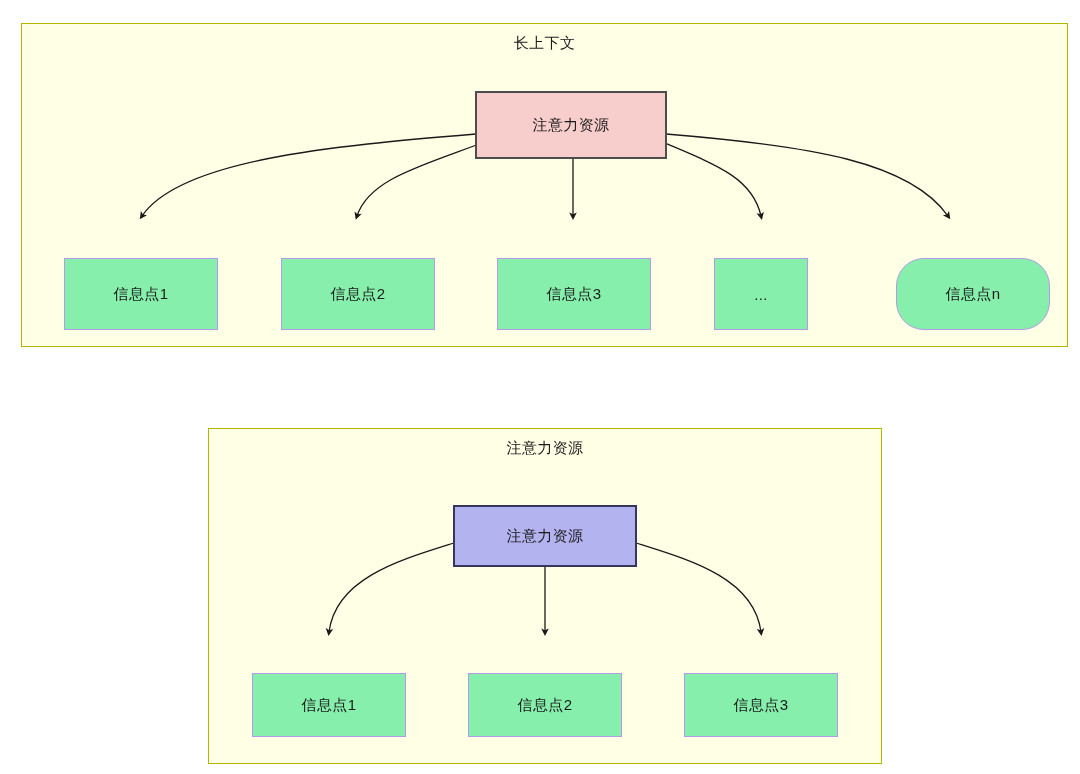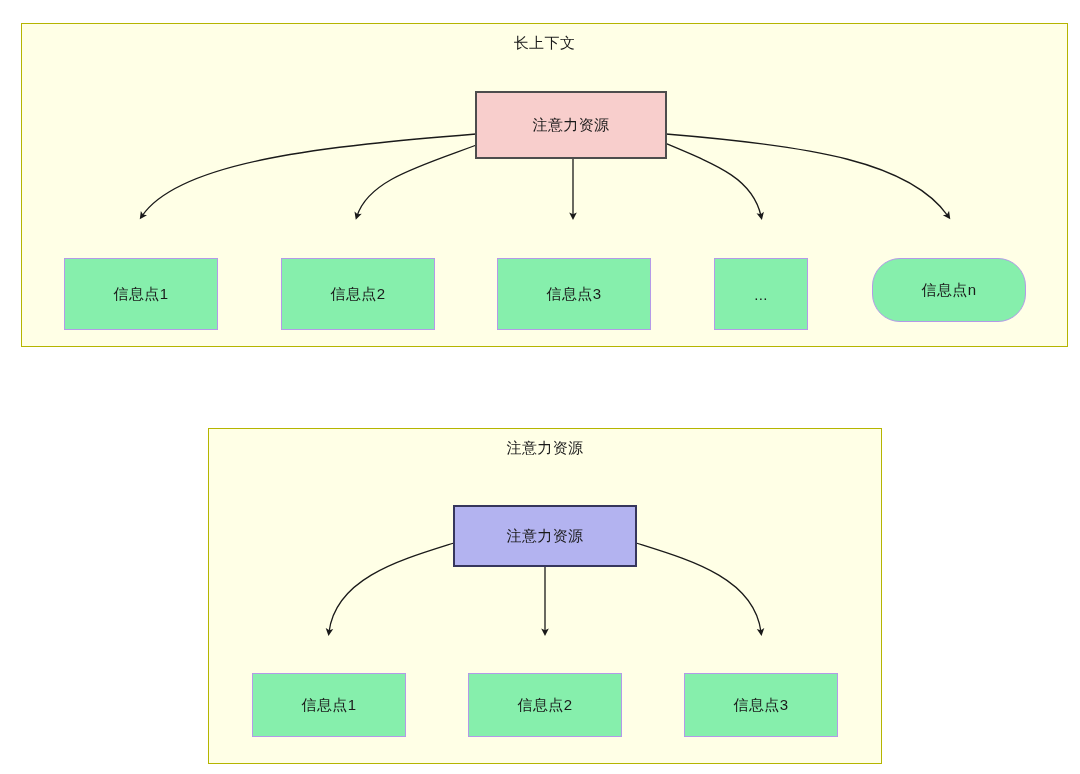--- a/index.html
+++ b/index.html
@@ -75,21 +75,21 @@
     background: #86efac;
     border: 1.6px solid #b49ae8;
   }
 
   
   #attn-long   { left: 475px; top: 66px;  width: 192px; height: 68px; }
   #info-l-1 { left: 64px;  top: 233px; width: 154px; height: 72px; }
   #info-l-2 { left: 281px; top: 233px; width: 154px; height: 72px; }
   #info-l-3 { left: 497px; top: 233px; width: 154px; height: 72px; }
   #info-l-4 { left: 714px; top: 233px; width: 94px;  height: 72px; }
-  #info-l-5 { left: 872px; top: 233px; width: 154px; height: 64px; border-radius: 28px; }
+  #info-l-5 { left: 896px; top: 233px; width: 154px; height: 72px; border-radius: 28px; }
 
   
   #attn-short  { left: 453px; top: 480px; width: 184px; height: 62px; }
   #info-s-1 { left: 252px; top: 648px; width: 154px; height: 64px; }
   #info-s-2 { left: 468px; top: 648px; width: 154px; height: 64px; }
   #info-s-3 { left: 684px; top: 648px; width: 154px; height: 64px; }
 
   svg.edges {
     position: absolute;
     left: 0;

